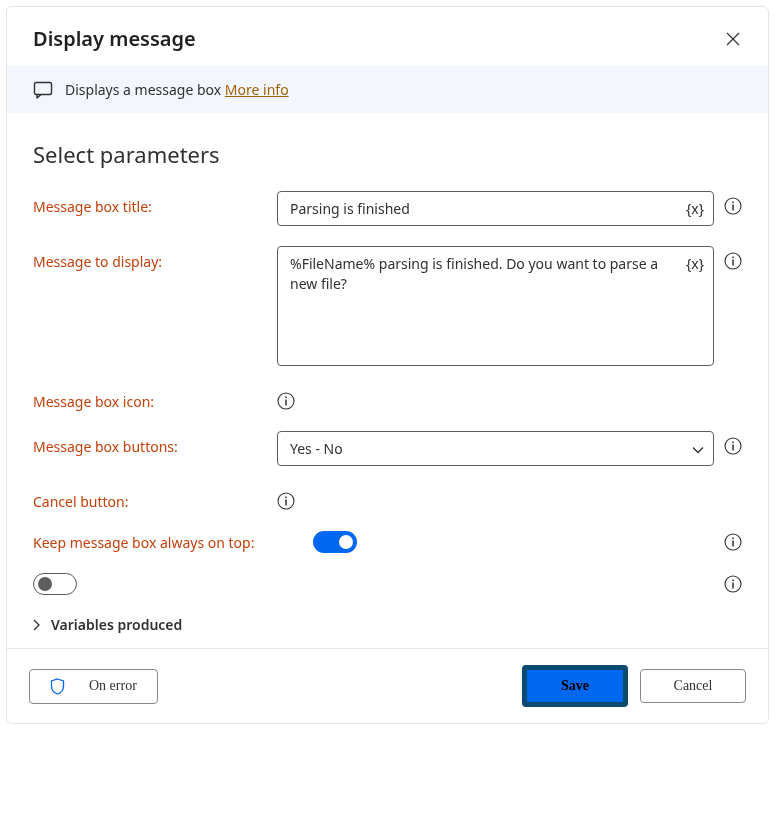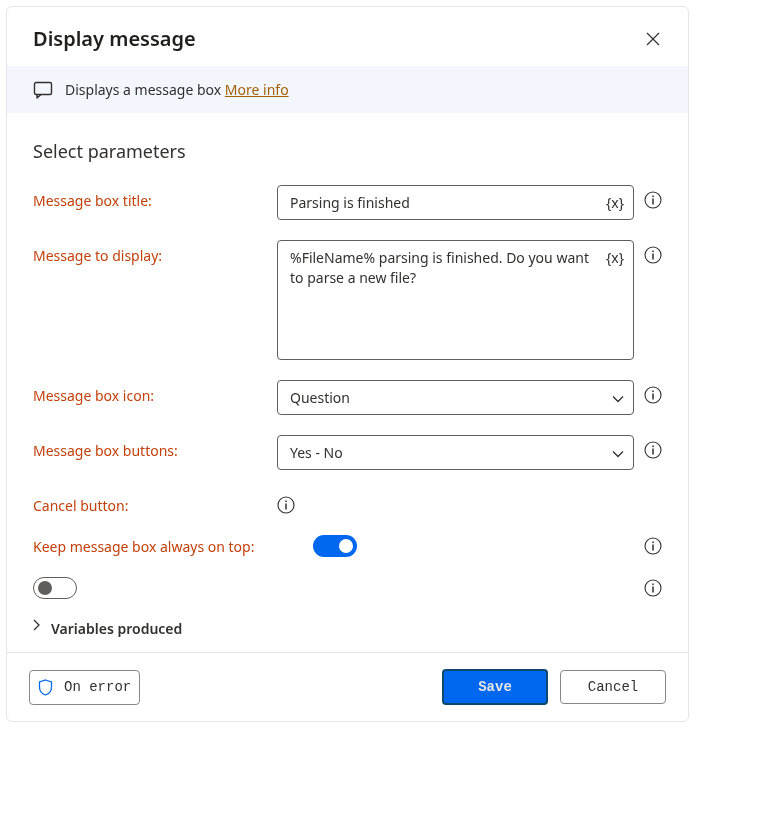--- a/index.html
+++ b/index.html
@@ -5,21 +5,21 @@
   * { box-sizing: border-box; }
   html, body { margin: 0; padding: 0; }
   body {
     font-family: "Segoe UI", -apple-system, system-ui, sans-serif;
     font-size: 14px;
     color: #323130;
     background: #fff;
     padding: 6px;
   }
   .dialog {
-    width: 683px;
+    width: 763px;
     border: 1px solid #e5e5e5;
     border-radius: 6px;
     overflow: hidden;
     background: #fff;
   }
   .header {
     padding: 18px 24px 14px 26px;
     display: flex;
     align-items: center;
     justify-content: space-between;
@@ -47,21 +47,21 @@
   }
   .info-bar .link {
     color: #a16207;
     text-decoration: underline;
     cursor: pointer;
   }
   .content {
     padding: 20px 26px 14px 26px;
   }
   .section-heading {
-    font-size: 18px;
+    font-size: 22px;
     font-weight: 400;
     margin: 6px 0 22px 0;
     color: #323130;
   }
   .row {
     display: flex;
     align-items: flex-start;
     margin-bottom: 20px;
     gap: 10px;
   }
@@ -139,21 +139,21 @@
     width: 14px;
     height: 14px;
     border-radius: 50%;
     top: 50%;
     transform: translateY(-50%);
   }
   .toggle.on .knob { background: #fff; right: 4px; }
   .toggle.off .knob { background: #605e5c; left: 4px; }
   .vars-row {
     display: flex;
-    align-items: flex-start;
+    align-items: center;
     gap: 10px;
     margin-top: 6px;
     font-size: 14px;
   }
   .vars-row .chevr { cursor: pointer; display:flex; }
   .vars-row .vlabel { font-weight: 600; }
   .chip {
     background: #e7effa;
     color: #0067c0;
     padding: 4px 10px;
@@ -162,40 +162,40 @@
     cursor: pointer;
   }
   .footer {
     border-top: 1px solid #e5e5e5;
     padding: 16px 22px;
     display: flex;
     align-items: center;
     gap: 12px;
   }
   .btn {
-    font-family: Liberation Mono, monospace;
+    font-family: Liberation Serif, serif;
     font-size: 14px;
     border-radius: 4px;
-    padding: 8px 8px;
+    padding: 8px 20px;
     cursor: pointer;
     min-width: 106px;
     display: inline-flex;
     align-items: center;
     justify-content: center;
-    gap: 11px;
+    gap: 24px;
   }
   .btn-secondary {
     background: #fff;
     border: 1px solid #8a8886;
     color: #323130;
   }
   .btn-primary {
     background: #0067f0;
-    border: 2px solid #0c4a6e;
-    color: #e5e5e5;
+    border: 5px solid #0c4a6e;
+    color: #000000;
     font-weight: 600;
   }
   .spacer { flex: 1; }
 </style>
 </head>
 <body>
 
 <div class="dialog">
 
   <div class="header">
@@ -246,26 +246,20 @@
           <svg width="18" height="18" viewBox="0 0 18 18">
             <circle cx="9" cy="9" r="8" fill="none" stroke="#323130" stroke-width="1.1"></circle>
             <rect x="8.25" y="4.5" width="1.5" height="1.6" fill="#323130"></rect>
             <rect x="8.25" y="7.5" width="1.5" height="6" fill="#323130"></rect>
           </svg>
         </span>
     </div>
 
     <div class="row">
       <div class="lbl">Message box icon:</div>
-      <div class="field-wrap">
-        <div class="select">Question</div>
-        <span class="chev"><svg width="12" height="8" viewBox="0 0 12 8">
-              <path d="M1 1 L6 6 L11 1" fill="none" stroke="#323130" stroke-width="1.3"></path>
-            </svg></span>
-      </div>
       <span class="info-icon">
           <svg width="18" height="18" viewBox="0 0 18 18">
             <circle cx="9" cy="9" r="8" fill="none" stroke="#323130" stroke-width="1.1"></circle>
             <rect x="8.25" y="4.5" width="1.5" height="1.6" fill="#323130"></rect>
             <rect x="8.25" y="7.5" width="1.5" height="6" fill="#323130"></rect>
           </svg>
         </span>
     </div>
 
     <div class="row">

